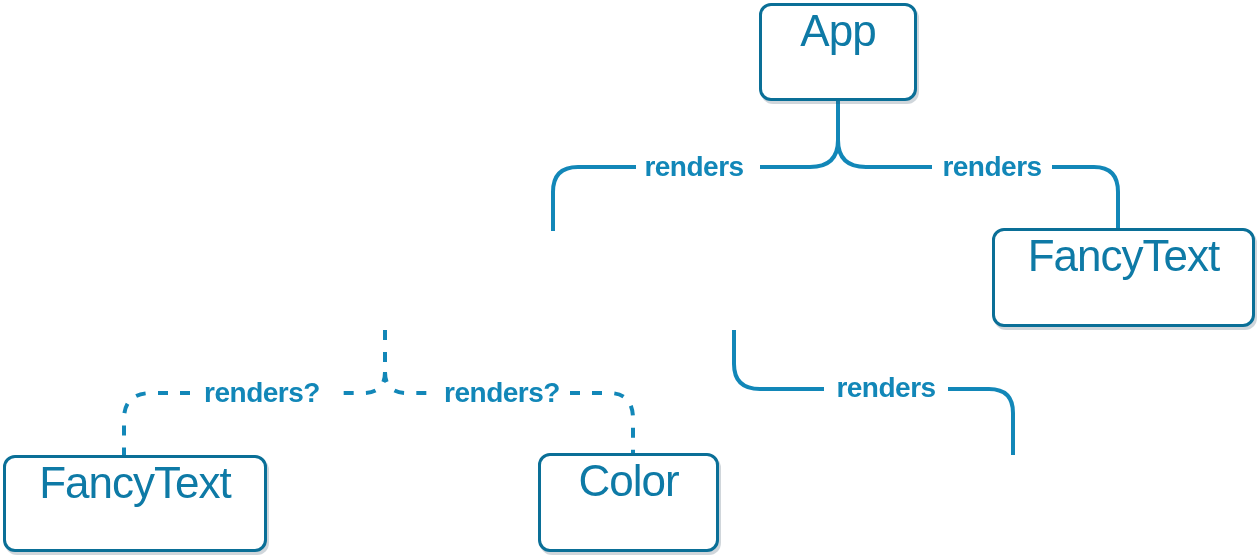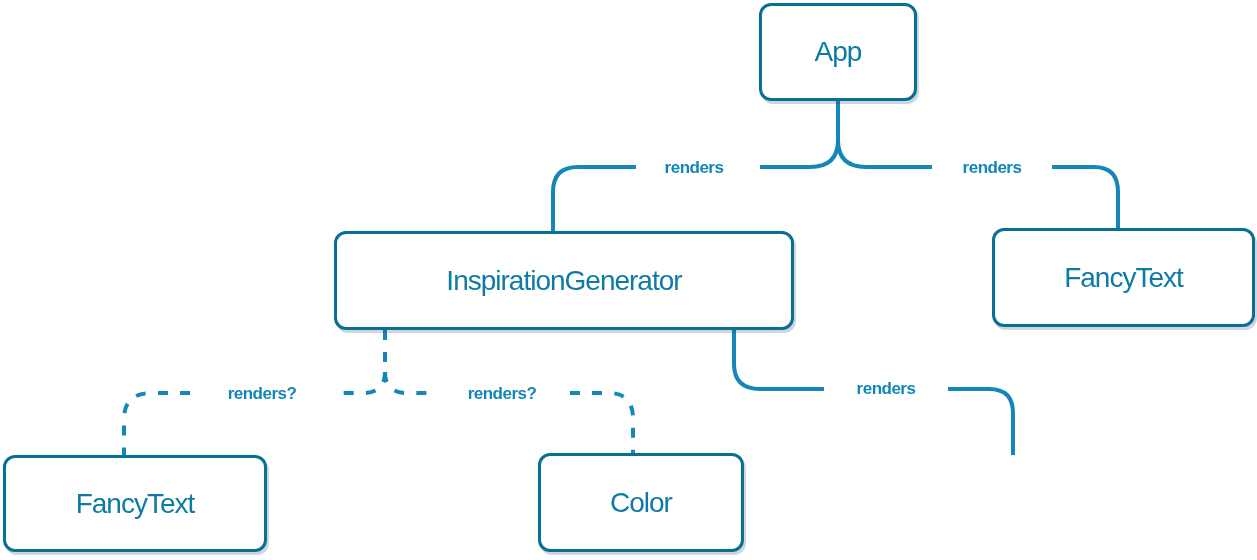--- a/index.html
+++ b/index.html
@@ -28,36 +28,36 @@
   }
   svg.edges path {
     fill: none;
     stroke: var(--edge);
     stroke-width: 4;
     stroke-linecap: butt;
   }
   svg.edges g.dashed path { stroke-dasharray: 10 12; }
   .node {
     position: absolute;
-    display: flex; align-items: center; justify-content: center;
+    display: flex; justify-content: center;
     background: var(--node-fill);
     border: 3px solid var(--node-border);
     border-radius: 12px;
     box-shadow: 2px 3px 0 rgba(40, 70, 90, 0.22);
     color: var(--node-text);
-    font-size: 28px;
+    font-size: 44px;
     font-weight: 500;
     letter-spacing: -1px;
     white-space: nowrap;
   }
   .edge-label {
     position: absolute;
     transform: translate(-50%, -50%);
     color: var(--edge);
-    font-size: 17px;
+    font-size: 28px;
     font-weight: 700;
     letter-spacing: -0.5px;
     white-space: nowrap;
     line-height: 1;
   }
 </style>
 </head>
 <body>
 
 <div class="stage">
@@ -83,33 +83,30 @@
 
       <path d="M 385 372 Q 385 393 407 393 H 434"></path>
       <path d="M 570 393 H 609 Q 633 393 633 419 V 453"></path>
     </g>
   </svg>
 
   <div class="node" style="left:759px; top:3px; width:158px; height:98px;">
     <span>App</span>
   </div>
 
-  <div class="node" style="left:334px; top:231px; width:460px; height:99px;">
-    <span>InspirationGenerator</span>
-  </div>
 
   <div class="node" style="left:992px; top:228px; width:263px; height:99px;">
     <span>FancyText</span>
   </div>
 
   <div class="node" style="left:3px; top:455px; width:264px; height:97px;">
     <span>FancyText</span>
   </div>
 
-  <div class="node" style="left:538px; top:453px; width:206px; height:99px;">
+  <div class="node" style="left:538px; top:453px; width:181px; height:99px;">
     <span>Color</span>
   </div>
 
 
   <span class="edge-label" style="left:694px; top:167px;">renders</span>
   <span class="edge-label" style="left:992px; top:167px;">renders</span>
   <span class="edge-label" style="left:262px; top:393px;">renders?</span>
   <span class="edge-label" style="left:502px; top:393px;">renders?</span>
   <span class="edge-label" style="left:886px; top:388px;">renders</span>
 

